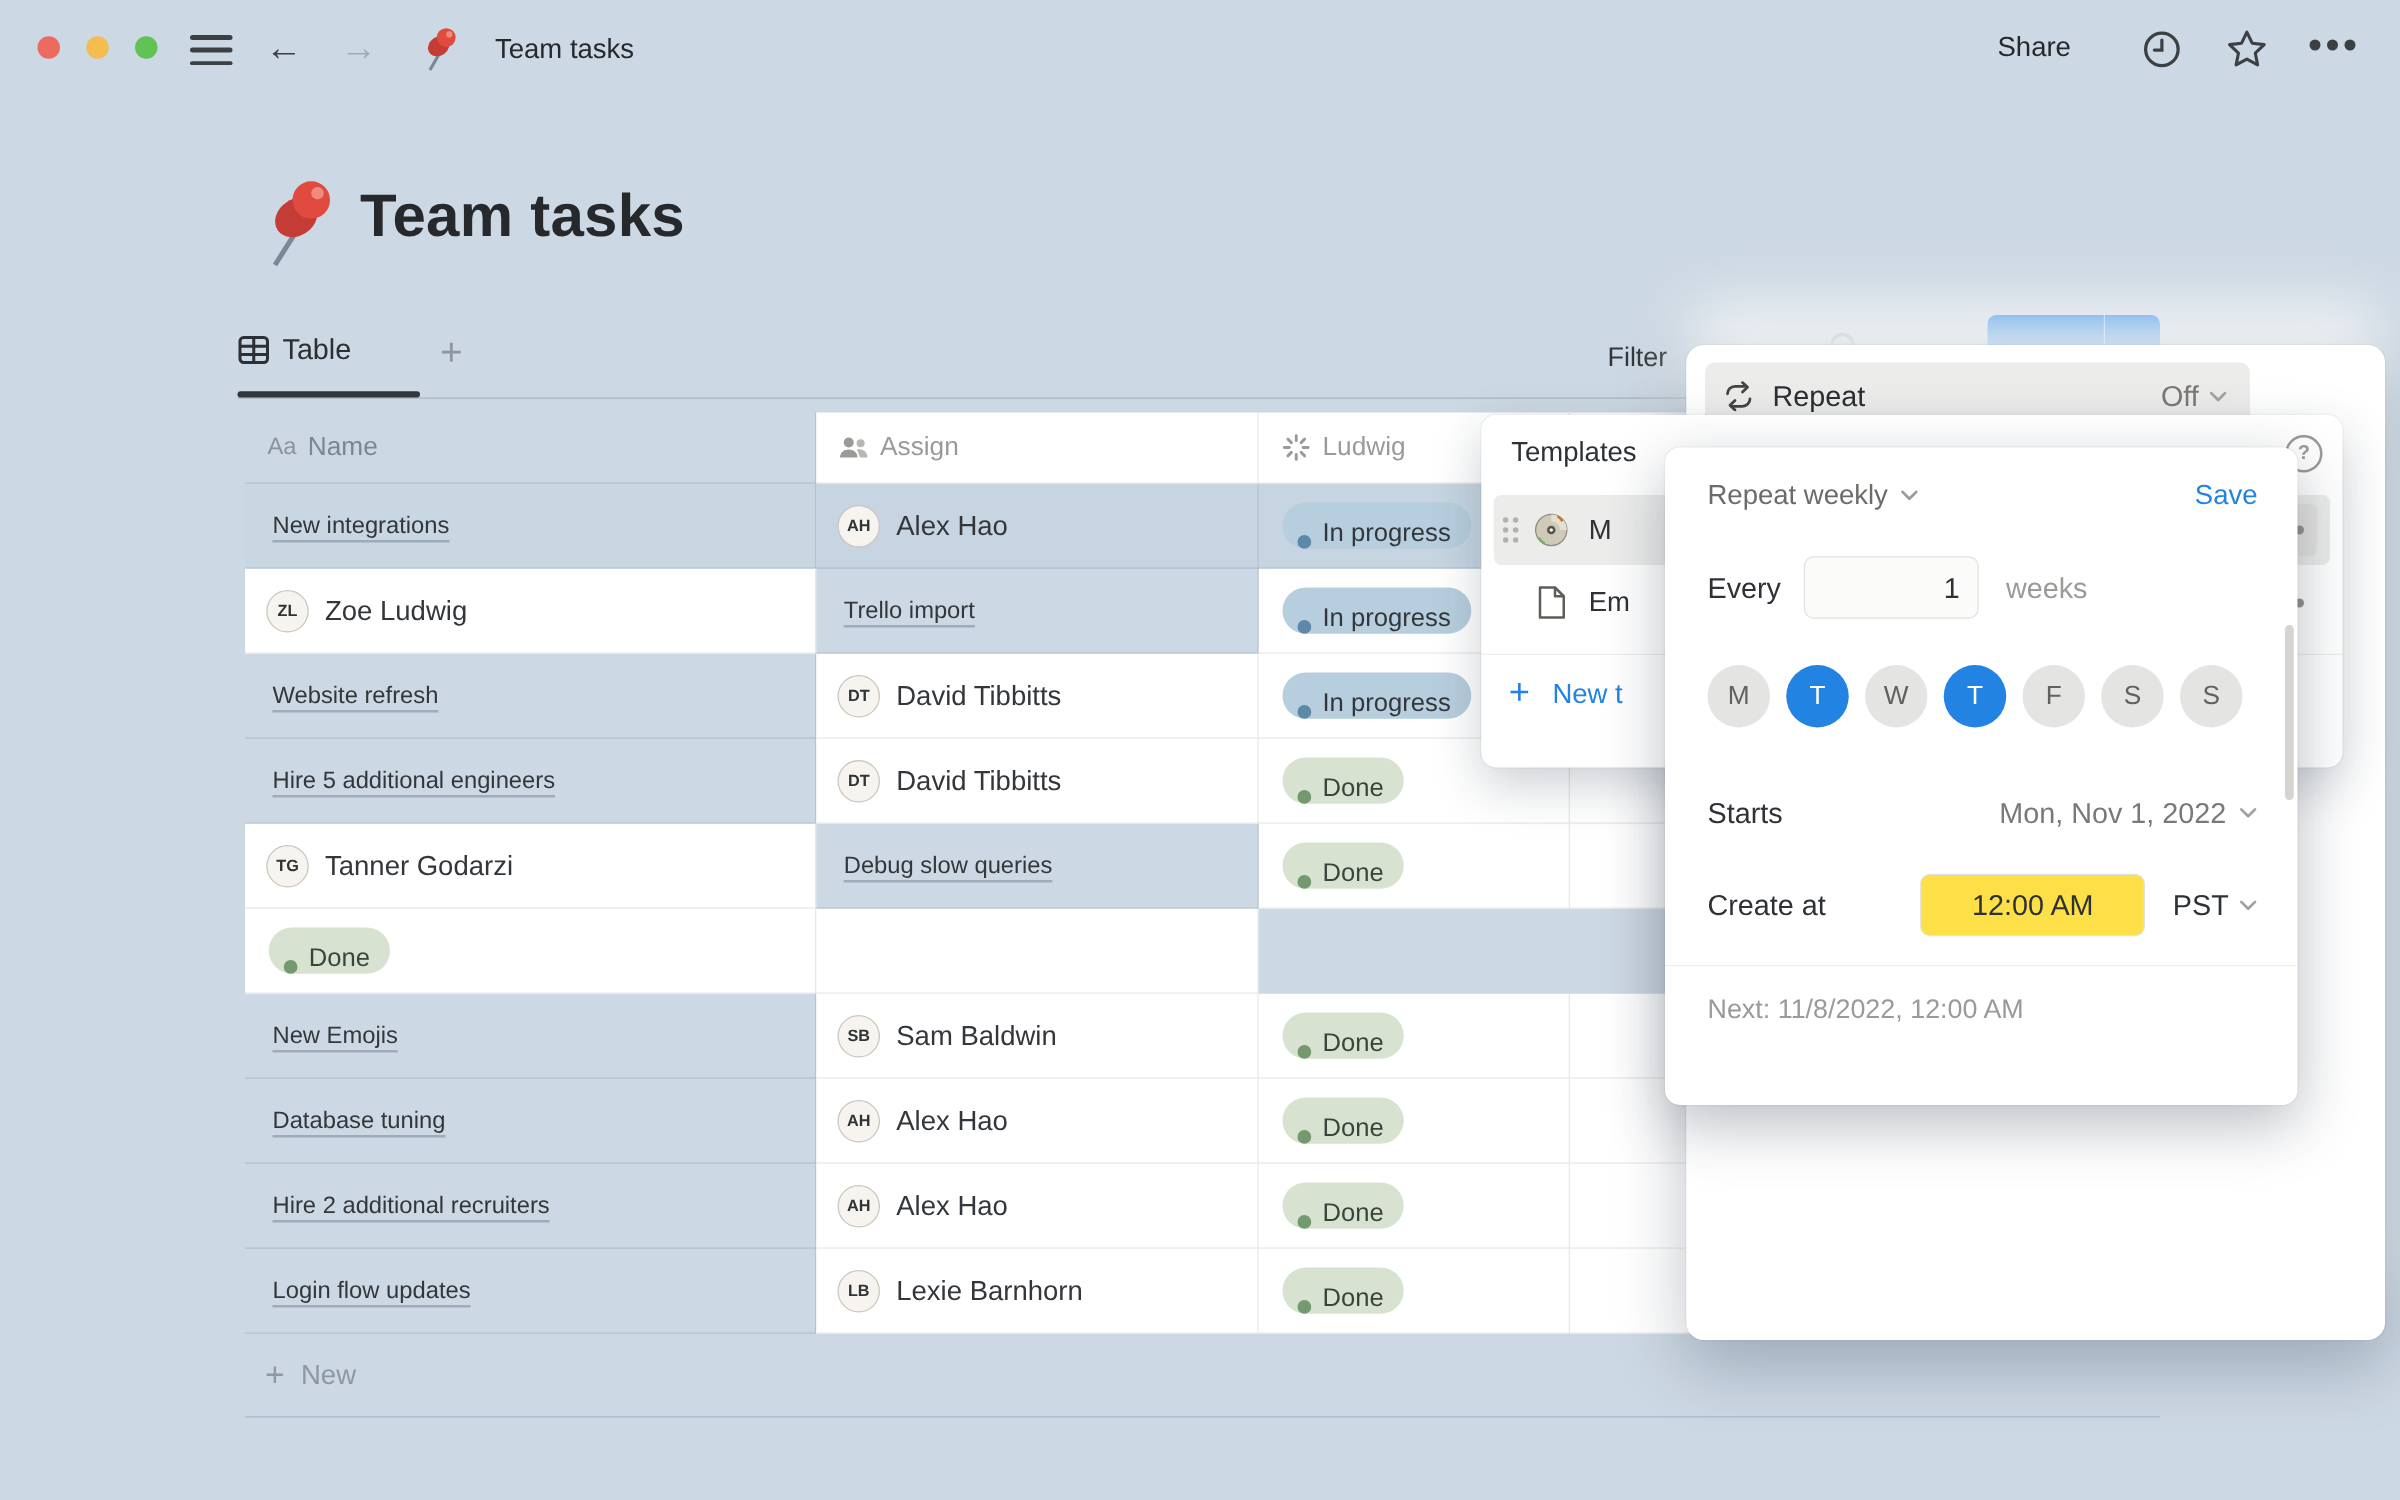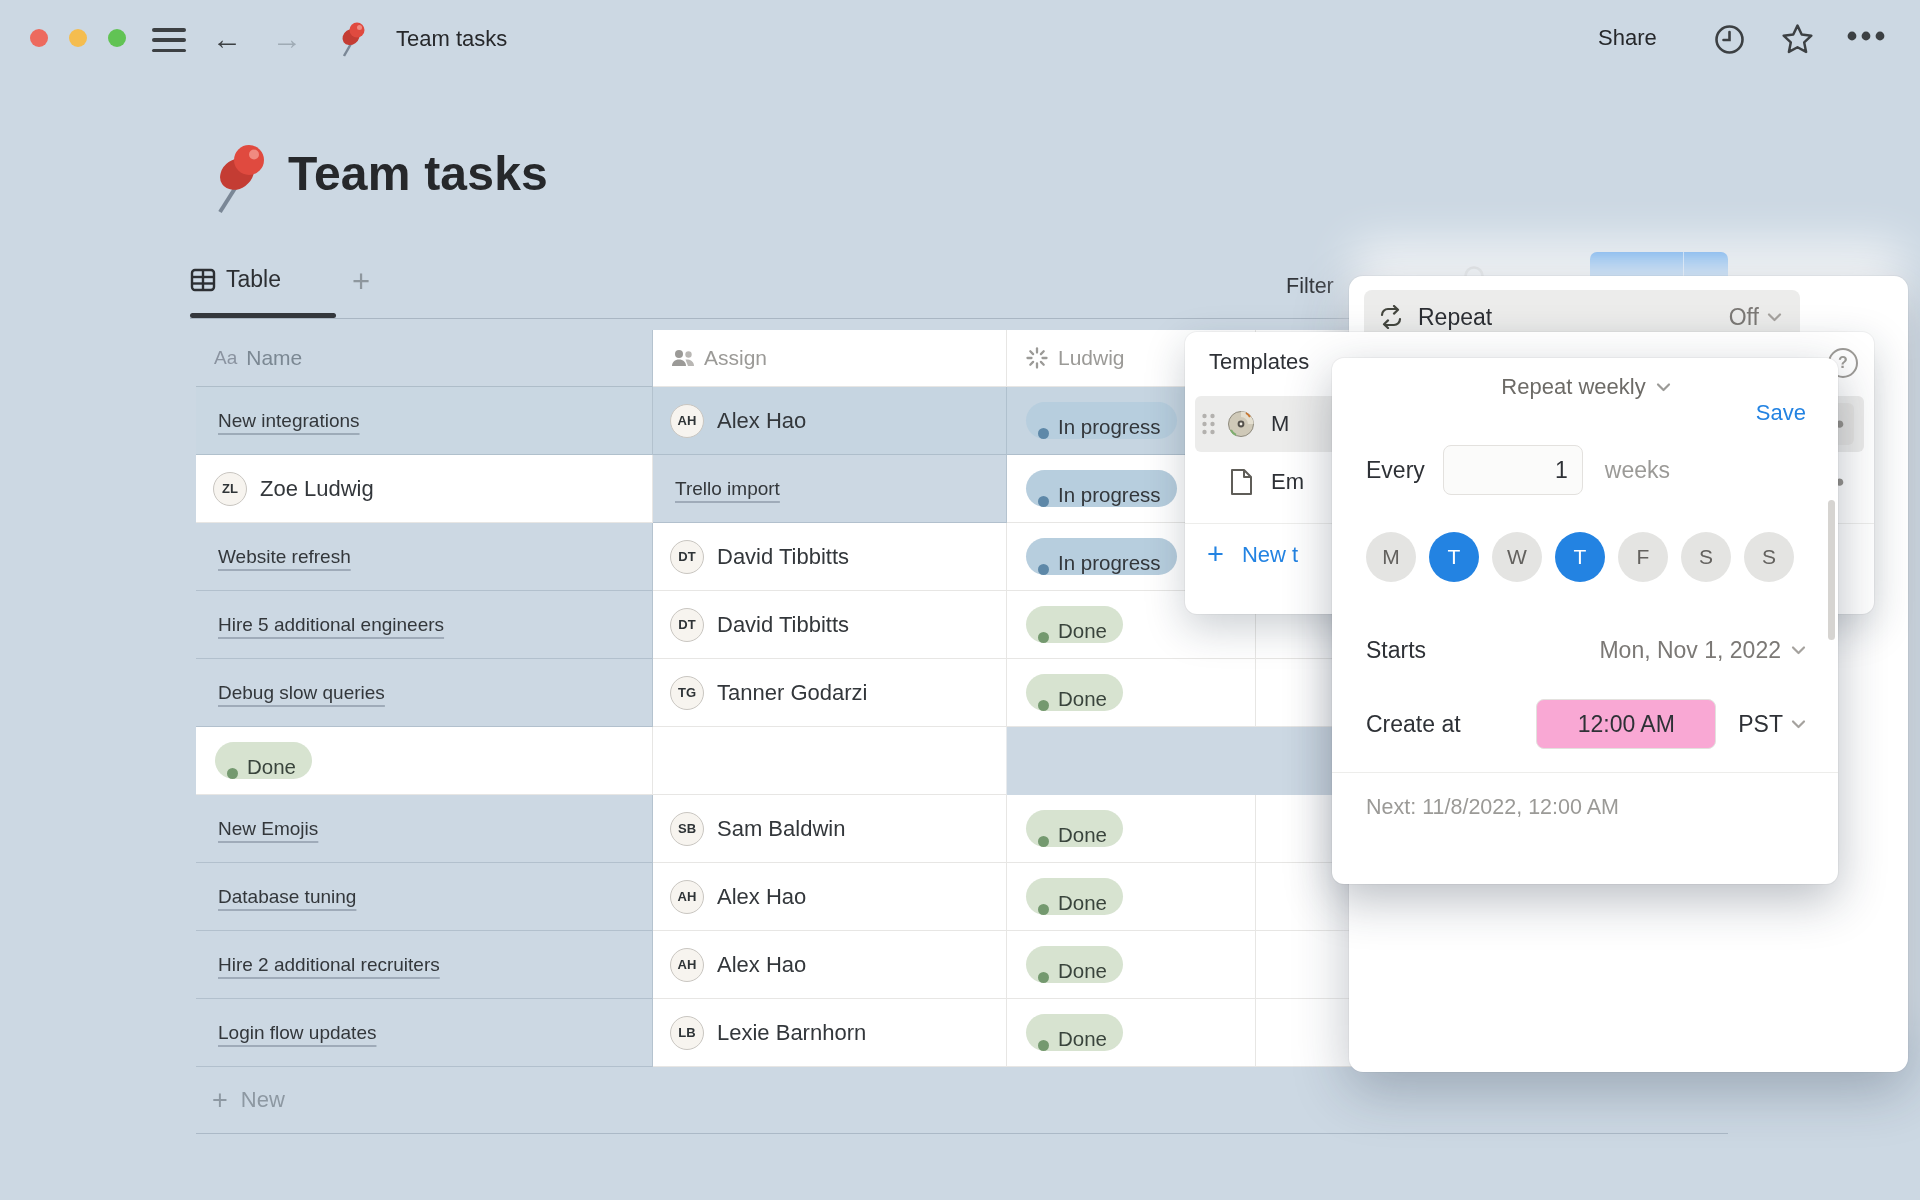--- a/index.html
+++ b/index.html
@@ -96,36 +96,36 @@
                 display:flex;align-items:center;justify-content:center;color:#96938e;font-size:17px;letter-spacing:2.5px;cursor:pointer;}
   .tpldivider{position:absolute;left:0;top:191px;width:100%;height:1px;background:#ededeb;}
   #tplnew{position:absolute;left:22px;top:206px;display:flex;align-items:center;gap:18px;color:#2383e2;cursor:pointer;}
   #tplnew .pl{font-size:29px;font-weight:400;}
   #tplnew .nl{font-size:22px;font-weight:500;white-space:nowrap;}
 
   
   #rp{left:1332px;top:358px;width:506px;height:526px;background:#fff;border-radius:12px;
       box-shadow:0 0 0 1px rgba(15,15,15,.04),0 16px 48px rgba(25,40,60,.30);box-sizing:border-box;
       padding:16px 32px 0 34px;}
-  .rprow1{display:flex;align-items:center;height:44px;flex-direction:column;}
+  .rprow1{display:flex;align-items:center;height:44px;}
   .freq{font-size:22px;color:#6d6b67;display:flex;align-items:center;gap:10px;cursor:pointer;}
   .save{margin-left:auto;font-size:22px;font-weight:500;color:#2383e2;cursor:pointer;}
   .rprow2{display:flex;align-items:center;margin-top:26px;height:52px;}
   .every{font-size:23px;color:#2e3136;}
   .evbox{margin-left:18px;width:140px;height:50px;border:1.5px solid #e3e1de;background:#fbfbfa;border-radius:8px;
          box-sizing:border-box;display:flex;align-items:center;justify-content:flex-end;padding-right:14px;font-size:23px;color:#2e3136;}
   .weeks{margin-left:22px;font-size:23px;color:#9b9a97;}
   .days{display:flex;gap:13px;margin-top:36px;}
   .day{width:50px;height:50px;border-radius:50%;background:#e4e4e2;color:#63615e;
        display:flex;align-items:center;justify-content:center;font-size:21px;font-weight:500;cursor:pointer;}
   .day.sel{background:#2383e2;color:#fff;}
   .rprow{display:flex;align-items:center;margin-top:32px;height:52px;}
   .rplabel{font-size:23px;color:#2e3136;}
   .startval{margin-left:auto;font-size:23px;color:#7b7875;display:flex;align-items:center;gap:10px;cursor:pointer;}
-  .timebox{margin-left:auto;width:180px;height:50px;border:1.5px solid #e3e1de;background:#f9a8d4;border-radius:8px;
+  .timebox{margin-left:auto;width:180px;height:50px;border:1.5px solid #e3e1de;background:#fde047;border-radius:8px;
            display:flex;align-items:center;justify-content:center;font-size:23px;color:#2e3136;box-sizing:border-box;cursor:pointer;}
   .tz{margin-left:22px;font-size:23px;color:#2e3136;display:flex;align-items:center;gap:8px;cursor:pointer;}
   .rpdivider{height:1px;background:#ededeb;margin:22px -32px 0 -34px;}
   .next{margin-top:22px;font-size:21.5px;color:#9b9a97;}
   .scrollthumb{position:absolute;right:3px;top:142px;width:7px;height:140px;border-radius:4px;background:#d6d4d1;}
 
   svg{display:block;}
 </style>
 </head>
 <body>
@@ -303,26 +303,26 @@
         </div>
       <div class="td status">
           <span class="pill done">
             <span class="dot"></span>
             <span>Done</span>
           </span>
         </div>
       <div class="td last"></div>
     </div>
     <div class="tr">
-      <div class="td name">
-          <span class="task">Debug slow queries</span>
-        </div>
       <div class="td assign">
           <span class="avatar">TG</span>
           <span class="person">Tanner Godarzi</span>
+        </div>
+      <div class="td name">
+          <span class="task">Debug slow queries</span>
         </div>
       <div class="td status">
           <span class="pill done">
             <span class="dot"></span>
             <span>Done</span>
           </span>
         </div>
       <div class="td last"></div>
     </div>
     <div class="tr">

